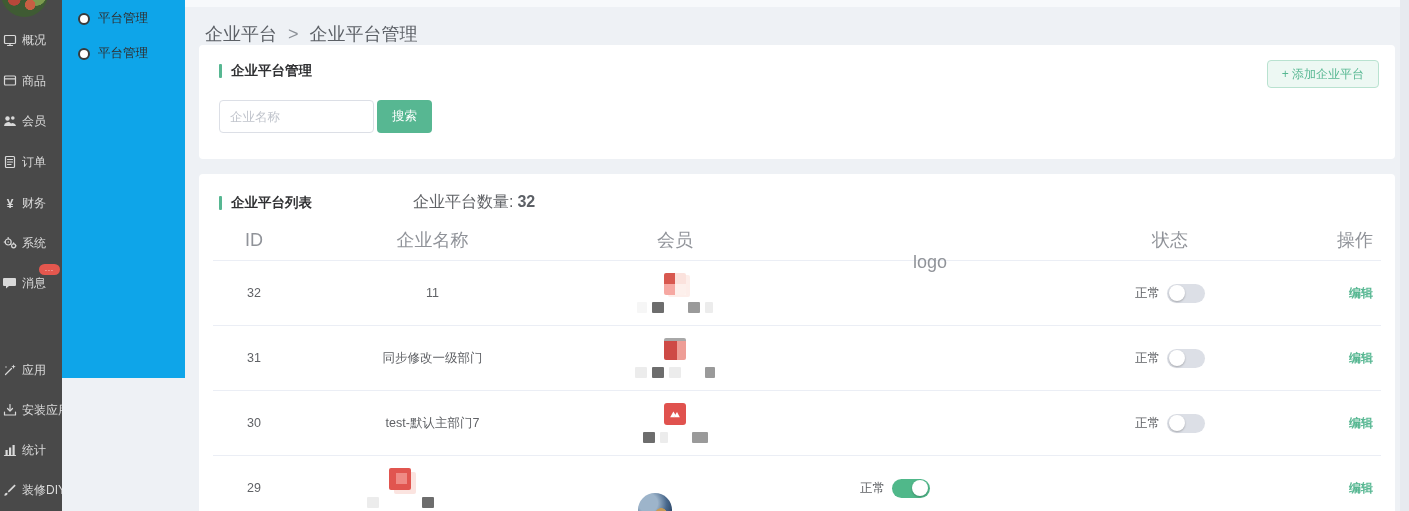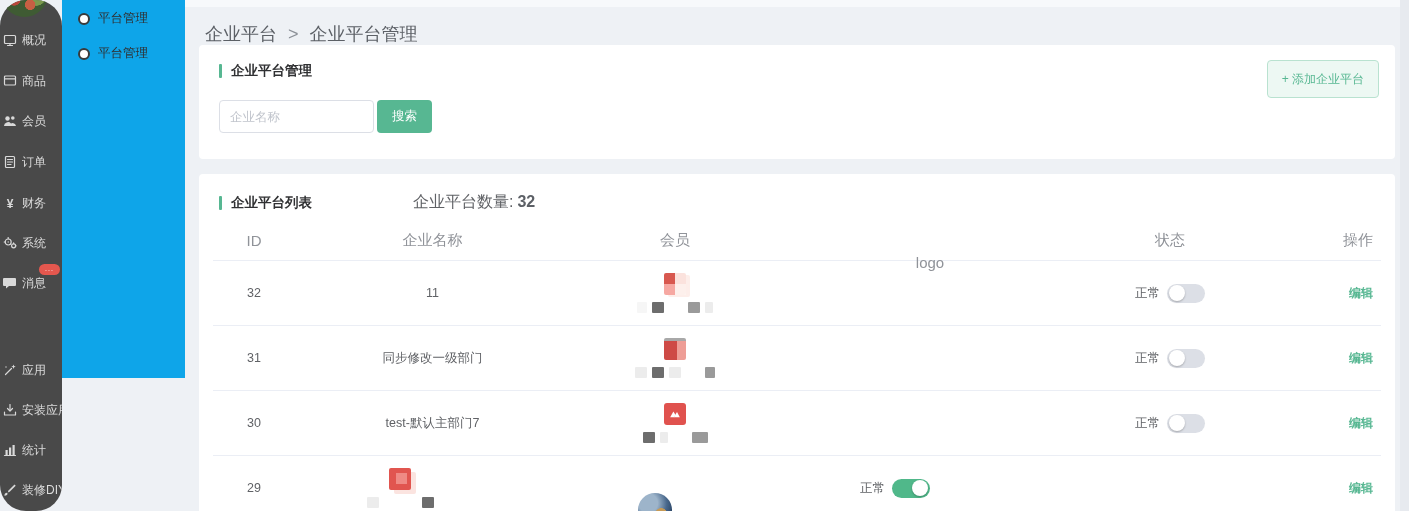--- a/index.html
+++ b/index.html
@@ -3,21 +3,21 @@
 <meta charset="utf-8">
 <style>
   html,body{margin:0;padding:0;}
   body{
     width:1409px;height:511px;position:relative;overflow:hidden;
     font-family:"Liberation Sans","DejaVu Sans",sans-serif;
     background:var(--page-bg,#eef1f5);
     -webkit-font-smoothing:antialiased;
   }
   
-  .sidebar{position:absolute;left:0;top:0;width:62px;height:511px;background:var(--sidebar-bg,#494949);overflow:hidden;z-index:3;border-radius:26px;}
+  .sidebar{position:absolute;left:0;top:0;width:62px;height:511px;background:var(--sidebar-bg,#494949);overflow:hidden;z-index:3;}
   .avatar{position:absolute;left:1px;top:-30px;width:47px;height:47px;border-radius:50%;
     background:
       radial-gradient(circle at 28% 62%, #b8473a 0 14%, transparent 15%),
       radial-gradient(circle at 62% 74%, #c75f43 0 11%, transparent 12%),
       radial-gradient(circle at 48% 50%, #d8d2c0 0 9%, transparent 10%),
       radial-gradient(circle at 75% 55%, #7c9a4e 0 22%, transparent 23%),
       #3f5b33;}
   .s-item{position:absolute;left:3px;display:flex;align-items:center;gap:5px;height:20px;color:var(--sidebar-text,#dcdcdc);font-size:12px;cursor:pointer;white-space:nowrap;}
   .s-ico{width:14px;height:14px;display:inline-flex;align-items:center;justify-content:center;color:#d9d9d9;flex:0 0 14px;}
   .s-ico svg{width:14px;height:14px;stroke:currentColor;fill:none;stroke-width:1.2;stroke-linecap:round;stroke-linejoin:round;}
@@ -34,25 +34,25 @@
   .card{position:absolute;left:14px;right:14px;background:var(--card,#fff);border-radius:4px;}
   .card1{top:45px;height:114px;}
   .card2{top:174px;height:360px;}
   .sec-title{position:absolute;display:flex;align-items:center;gap:9px;font-size:13.5px;font-weight:bold;color:var(--text-primary,#303133);}
   .gbar{width:3px;height:14px;background:var(--accent,#57b792);border-radius:1px;}
   .count{font-weight:normal;font-size:16px;color:var(--text-regular,#606266);margin-left:92px;}
   .count b{font-weight:bold;color:#5c6066;margin-left:4px;}
   .s-input{position:absolute;left:20px;top:55px;width:133px;height:31px;border:1px solid var(--border-input,#dcdfe6);border-radius:4px;padding:0 10px;font-size:12.5px;color:#606266;outline:none;font-family:inherit;}
   .s-input::placeholder{color:var(--placeholder,#c0c4cc);}
   .btn-search{position:absolute;left:178px;top:55px;width:55px;height:33px;background:var(--accent,#57b792);color:#fff;border:none;border-radius:4px;font-size:12.5px;cursor:pointer;font-family:Liberation Serif, serif;}
-  .btn-add{position:absolute;right:16px;top:15px;height:38px;padding:0 14px;background:var(--accent-bg,#edf8f3);border:1px solid var(--accent-border,#b9e2d0);color:var(--accent,#57b792);border-radius:4px;font-size:12px;cursor:pointer;font-family:inherit;}
+  .btn-add{position:absolute;right:16px;top:15px;height:28px;padding:0 14px;background:var(--accent-bg,#edf8f3);border:1px solid var(--accent-border,#b9e2d0);color:var(--accent,#57b792);border-radius:4px;font-size:12px;cursor:pointer;font-family:inherit;}
   
   .table{position:absolute;left:14px;right:14px;top:46px;}
   .thead,.trow{display:flex;align-items:center;}
-  .thead{height:40px;color:var(--text-secondary,#909399);font-size:15px;border-bottom:1px solid var(--divider,#ebeef5);}
+  .thead{height:40px;color:var(--text-secondary,#909399);font-size:18px;border-bottom:1px solid var(--divider,#ebeef5);}
   .trow{height:64px;border-bottom:1px solid var(--divider,#ebeef5);font-size:12.5px;color:var(--text-regular,#606266);}
   .trow:last-child{border-bottom:none;}
   .col{text-align:center;}
   .c-id{width:82px;}
   .c-name{width:275px;}
   .c-member{width:210px;}
   .c-logo{width:300px;display:flex;justify-content:center;margin-top:44px;}
   .c-status{width:180px;display:flex;align-items:center;justify-content:center;gap:7px;}
   .c-action{flex:1;text-align:right;padding-right:8px;}
   .edit-link{color:var(--accent,#57b792);font-weight:bold;font-size:12px;text-decoration:none;cursor:pointer;}

